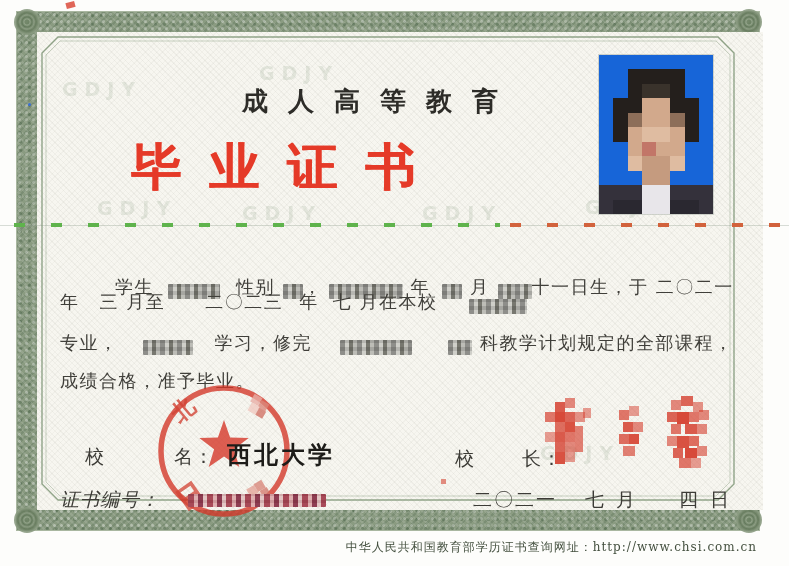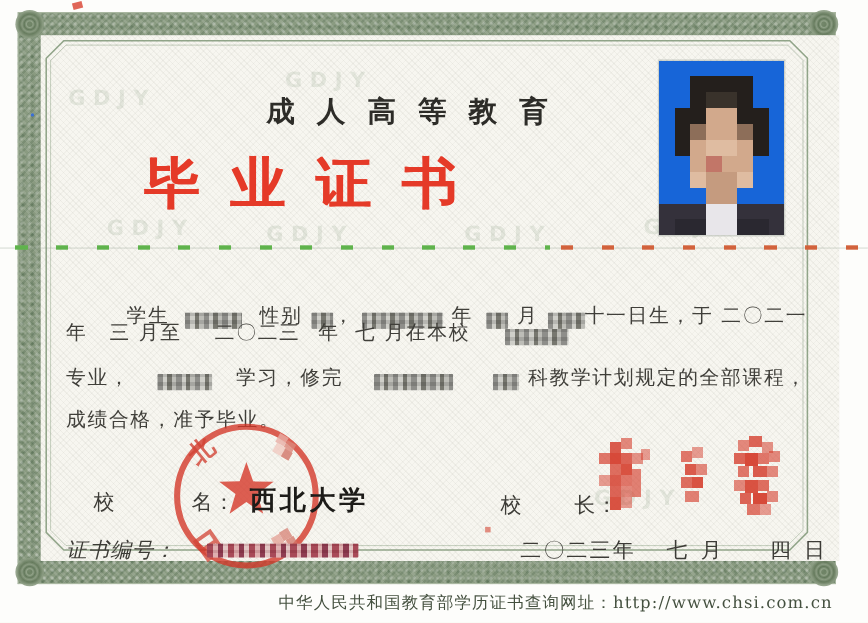--- a/index.html
+++ b/index.html
@@ -87,21 +87,21 @@
   .label-row{position:absolute;font-size:19px;color:#3c3b36;letter-spacing:1px;white-space:nowrap;}
   .school-name{font-weight:700;font-size:24px;color:#1d1c19;letter-spacing:3px;}
   .date-row{position:absolute;left:436px;top:455px;display:flex;align-items:flex-end;
     font-size:19px;color:#3c3b36;letter-spacing:2px;white-space:nowrap;}
   
   .seal{position:absolute;left:117px;top:352px;opacity:.92;}
   .signature{position:absolute;left:506px;top:364px;}
   
   .footer-note{
     position:absolute;right:32px;top:539px;
-    font-size:15px;color:#44503f;letter-spacing:1px;white-space:nowrap;
+    font-size:12px;color:#44503f;letter-spacing:1px;white-space:nowrap;
   }
   
   .artifact{position:absolute;}
 </style>
 </head>
 <body>
 
 <div class="border-frame">
   <div class="corner-rosette" style="left:-2px;top:-2px;"></div>
   <div class="corner-rosette" style="right:-2px;top:-2px;"></div>
@@ -195,21 +195,21 @@
     <span style="margin-left:8px;">年</span>
     <span class="redact" style="width:20px;margin-left:12px;"></span>
     <span style="margin-left:8px;">月</span>
     <span class="redact" style="width:34px;margin-left:8px;"></span>
     <span>十一日生，于 二〇二一</span>
   </div>
 
   <div class="bodyline" style="top:258px;">
     <span>年</span>
     <span style="margin-left:20px;">三 月至</span>
-    <span style="margin-left:30px;text-align:right;">二〇二三</span>
+    <span style="margin-left:40px;text-align:right;">二〇二三</span>
     <span style="margin-left:16px;">年</span>
     <span style="margin-left:14px;">七 月在本校</span>
     <span class="redact" style="width:58px;margin-left:32px;"></span>
   </div>
 
   <div class="bodyline" style="top:299px;">
     <span>专业，</span>
     <span class="redact" style="width:50px;margin-left:24px;"></span>
     <span style="margin-left:22px;">学习，修完</span>
     <span class="redact" style="width:72px;margin-left:28px;"></span>
@@ -300,21 +300,21 @@
         <rect x="148" y="62" width="10" height="10" opacity=".5"></rect>
     </g>
   </svg>
 
   <div class="label-row" style="left:23px;top:455px;display:flex;align-items:center;font-style:italic;">
     <span>证书编号：</span>
     <span class="redact pink" style="width:138px;margin-left:28px;"></span>
   </div>
 
   <div class="date-row">
-    <span>二〇二三年</span>
+    <span>二〇二一</span>
     <span style="margin-left:28px;">七</span>
     <span style="margin-left:10px;">月</span>
     <span style="margin-left:42px;">四</span>
     <span style="margin-left:10px;">日</span>
   </div>
 
 </div>
 
 <div class="separator">
   <div class="sep-left"></div>

